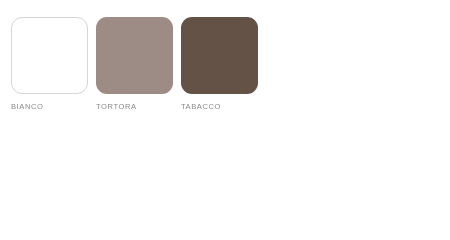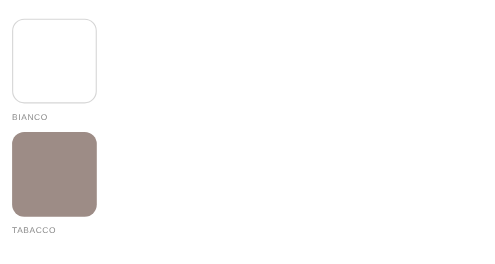--- a/index.html
+++ b/index.html
@@ -11,21 +11,21 @@
     height: 137px;
     background: #ffffff;
     font-family: "Liberation Sans", sans-serif;
     overflow: hidden;
   }
   .palette {
     position: absolute;
     left: 11px;
     top: 17px;
     display: flex;
-    flex-direction: column;
+    flex-direction: row;
     gap: 8px;
   }
   .swatch-cell {
     width: 77px;
     display: flex;
     flex-direction: column;
     align-items: flex-start;
   }
   .swatch-chip {
     width: 77px;
@@ -53,17 +53,21 @@
 
   <div class="swatch-cell">
     <div class="swatch-chip outlined" style="background-color: rgb(255, 255, 255);"></div>
     <div class="swatch-label">BIANCO</div>
   </div>
 
 
 
   <div class="swatch-cell">
     <div class="swatch-chip" style="background-color: rgb(157, 140, 134);"></div>
+    <div class="swatch-label">TORTORA</div>
+  </div>
+
+  <div class="swatch-cell">
+    <div class="swatch-chip" style="background-color: rgb(100, 82, 71);"></div>
     <div class="swatch-label">TABACCO</div>
   </div>
-
 
 </div>
 
 </body></html>

